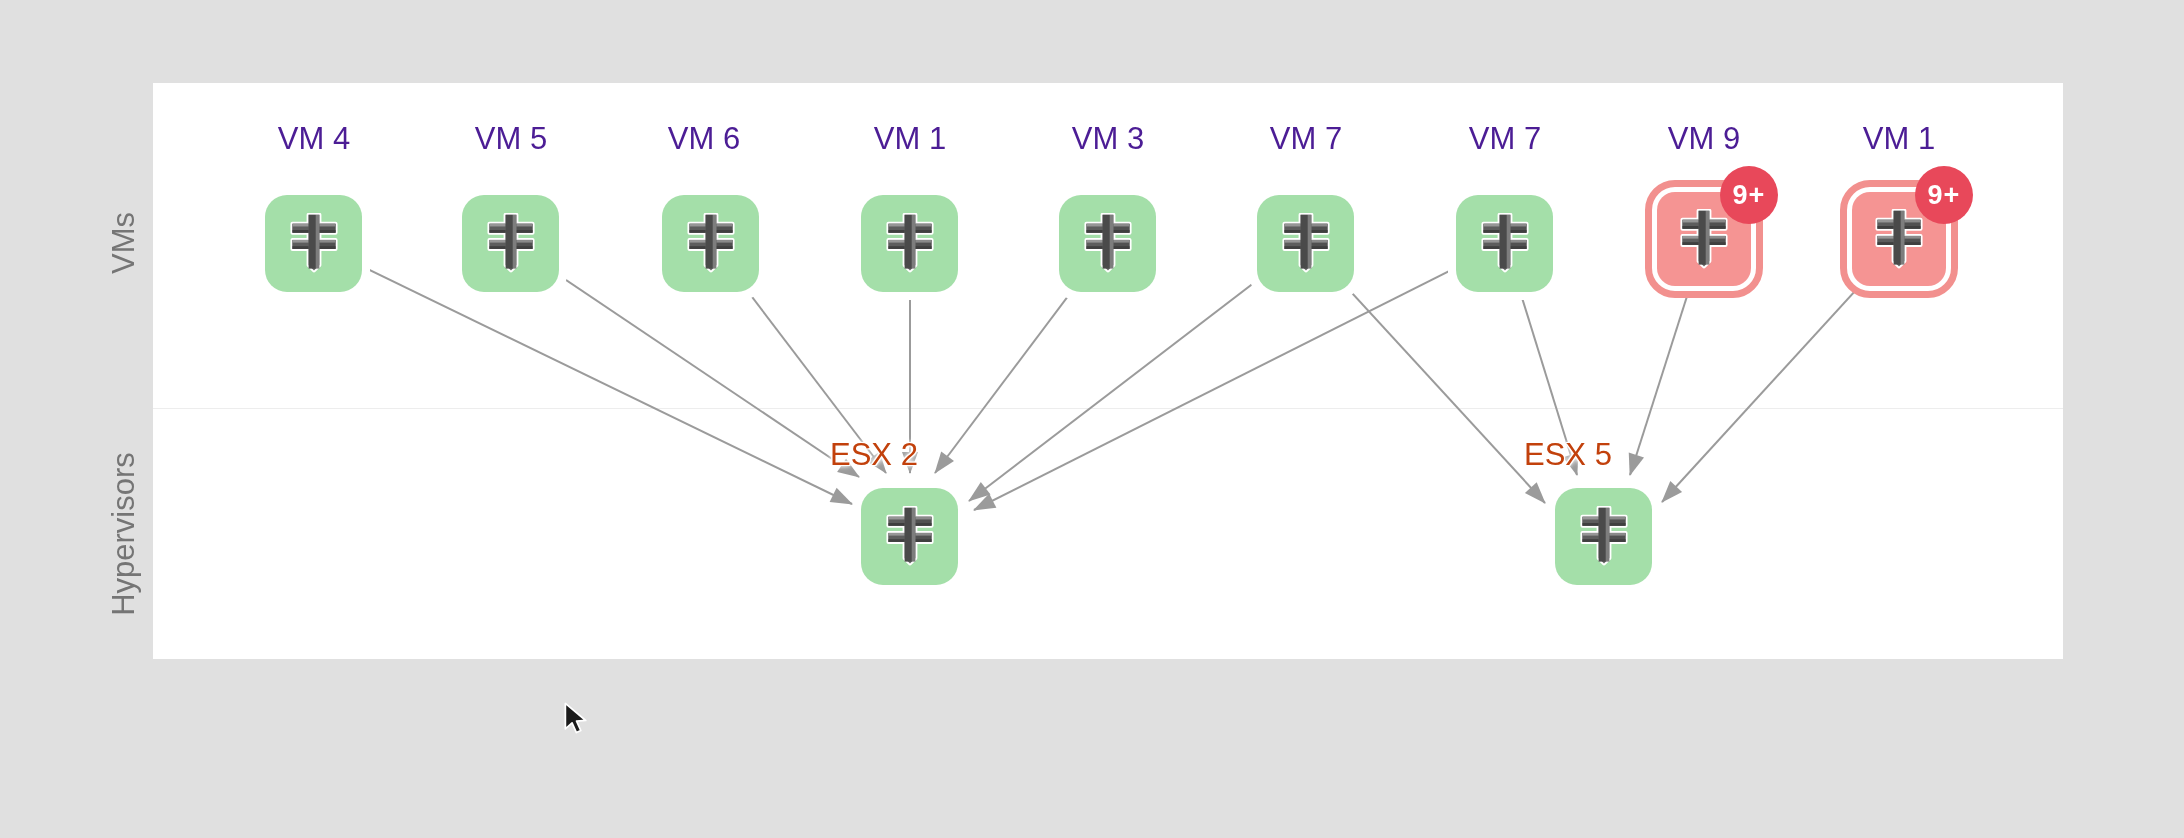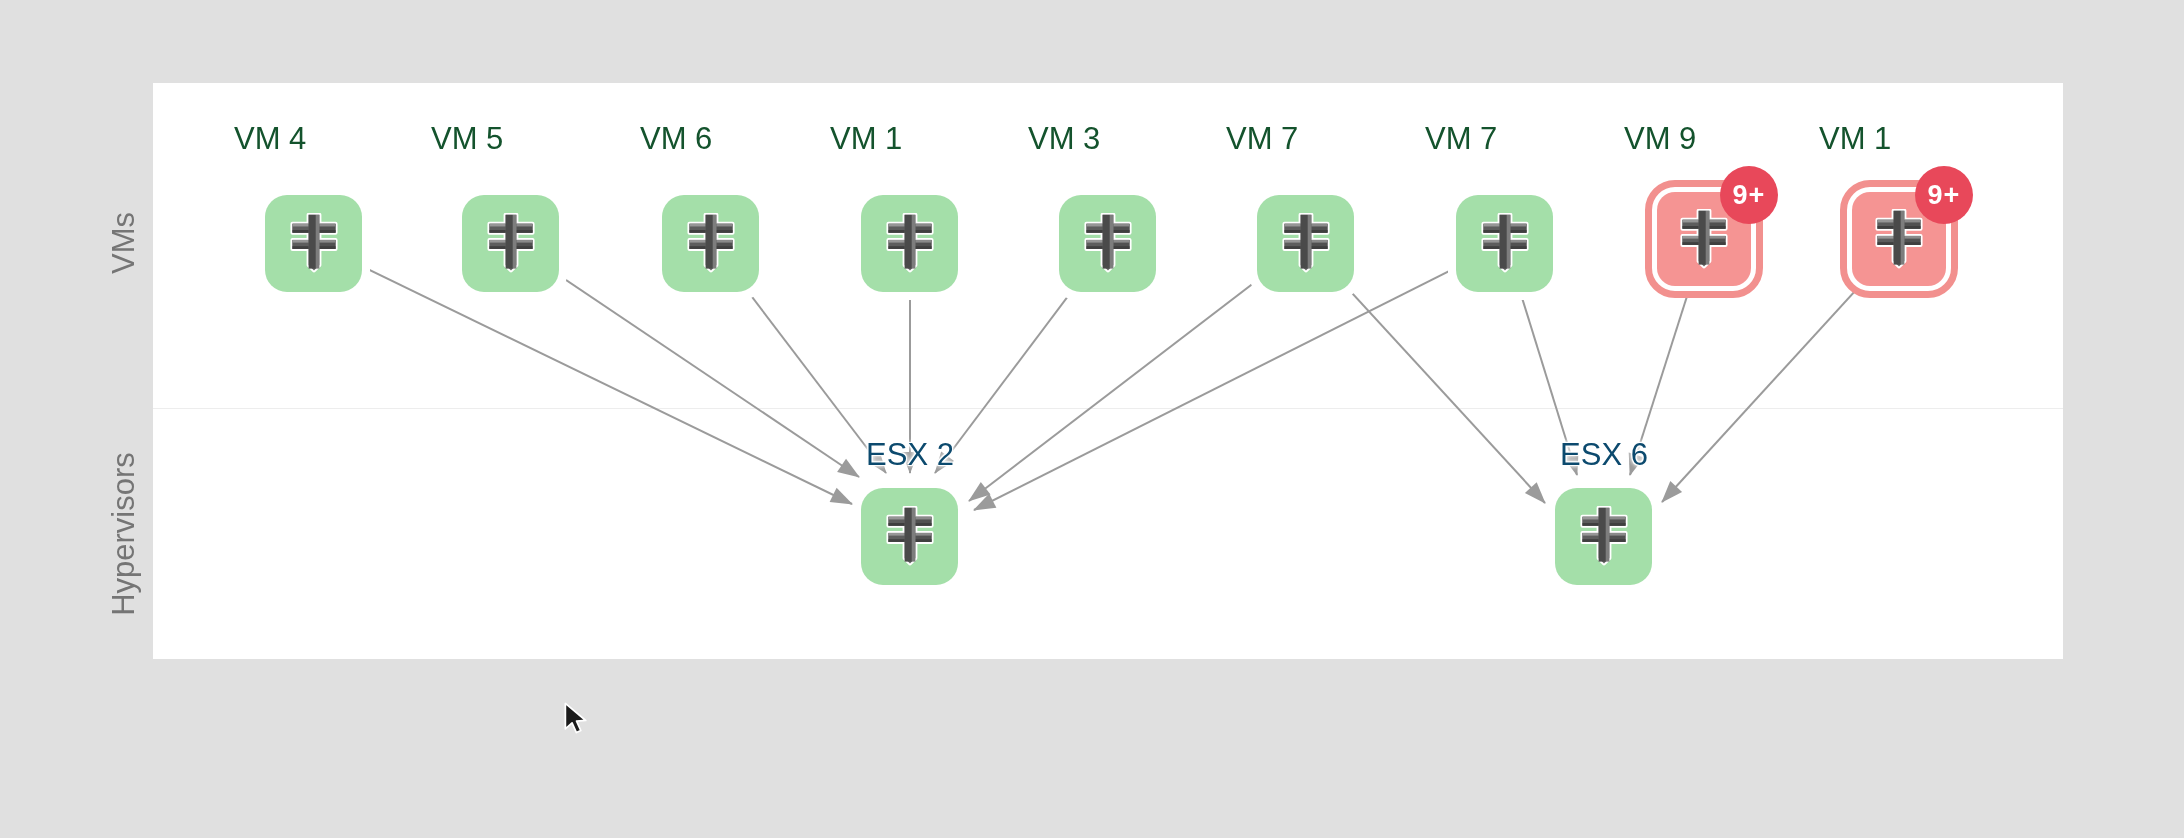--- a/index.html
+++ b/index.html
@@ -11,26 +11,26 @@
   .panel{
     position:absolute;left:153px;top:83px;width:1910px;height:576px;
     background:#ffffff;
   }
   .divider{
     position:absolute;left:0;top:325px;width:1910px;height:1px;
     background:#ededed;z-index:0;
   }
   svg.edges{position:absolute;left:0;top:0;z-index:1}
   .vm-label{
-    position:absolute;top:38px;width:160px;
-    font-size:31px;color:#14532d;z-index:2;white-space:nowrap;
+    position:absolute;top:38px;width:160px;text-align:center;
+    font-size:31px;color:#4c1d95;z-index:2;white-space:nowrap;
   }
   .esx-label{
-    position:absolute;top:354px;width:160px;text-align:center;
-    font-size:31px;color:#0c4a6e;z-index:3;white-space:nowrap;
+    position:absolute;top:354px;width:160px;text-align:left;
+    font-size:31px;color:#c2410c;z-index:3;white-space:nowrap;
     text-shadow:0 0 4px #fff,0 0 4px #fff,0 0 6px #fff,1px 1px 0 #fff,-1px -1px 0 #fff,1px -1px 0 #fff,-1px 1px 0 #fff;
   }
   .node{position:absolute;z-index:4}
   .node.ok{
     width:113px;height:113px;background:#ffffff;border-radius:26px;
     display:flex;align-items:center;justify-content:center;
   }
   .sq{
     width:97px;height:97px;background:#a4dfa9;border-radius:22px;
     display:flex;align-items:center;justify-content:center;
@@ -104,21 +104,21 @@
       <line x1="1352" y1="160" x2="821" y2="427" marker-end="url(#ah)"></line>
       <line x1="1153" y1="160" x2="1392" y2="420" marker-end="url(#ah)"></line>
       <line x1="1352" y1="160" x2="1424" y2="392" marker-end="url(#ah)"></line>
       <line x1="1551" y1="160" x2="1477" y2="392" marker-end="url(#ah)"></line>
       <line x1="1746" y1="160" x2="1509" y2="419" marker-end="url(#ah)"></line>
     </g>
   </svg>
 
   <div class="vm-label" style="left:81px">VM 4</div>
   <div class="vm-label" style="left:278px">VM 5</div>
-  <div class="vm-label" style="left:487px">VM 6</div>
+  <div class="vm-label" style="left:471px">VM 6</div>
   <div class="vm-label" style="left:677px">VM 1</div>
   <div class="vm-label" style="left:875px">VM 3</div>
   <div class="vm-label" style="left:1073px">VM 7</div>
   <div class="vm-label" style="left:1272px">VM 7</div>
   <div class="vm-label" style="left:1471px">VM 9</div>
   <div class="vm-label" style="left:1666px">VM 1</div>
 
   <div class="node ok" style="left:104px;top:104px">
     <div class="sq">
         <svg class="icon" viewBox="0 0 60 68">
@@ -180,21 +180,21 @@
   <div class="node alert" style="left:1687px;top:97px">
     <div class="sqa">
         <svg class="icon" viewBox="0 0 60 68">
           <use href="#hosticon"></use>
         </svg>
       </div>
     <div class="badge">9+</div>
   </div>
 
   <div class="esx-label" style="left:677px">ESX 2</div>
-  <div class="esx-label" style="left:1371px">ESX 6</div>
+  <div class="esx-label" style="left:1371px">ESX 5</div>
 
   <div class="node ok" style="left:700px;top:397px">
     <div class="sq">
         <svg class="icon" viewBox="0 0 60 68">
           <use href="#hosticon"></use>
         </svg>
       </div>
   </div>
   <div class="node ok" style="left:1394px;top:397px">
     <div class="sq">

